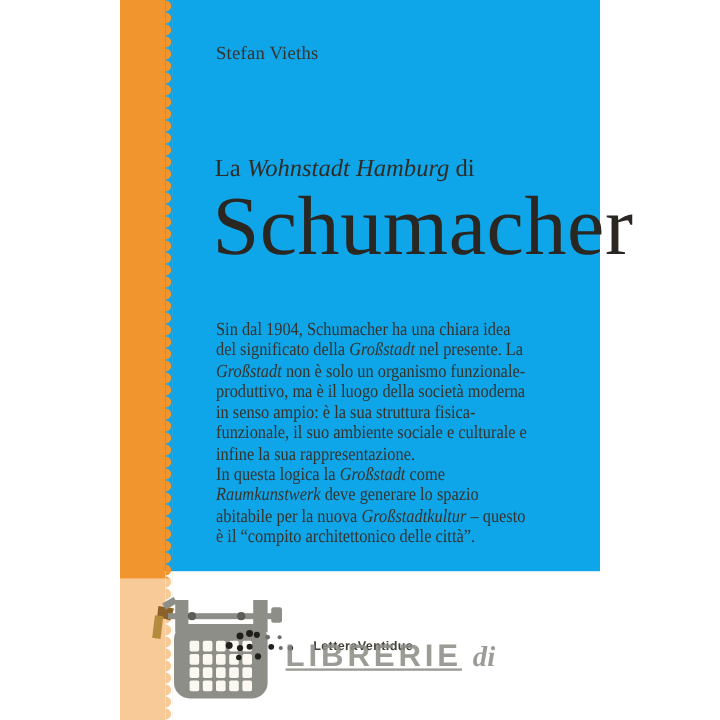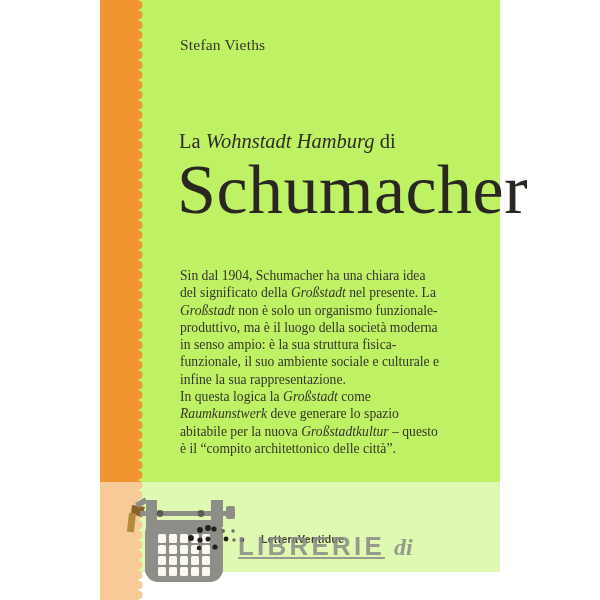--- a/index.html
+++ b/index.html
@@ -1,19 +1,19 @@
 <!DOCTYPE html>
 <html><head>
 <meta charset="utf-8">
 <style>
   html,body{margin:0;padding:0;background:#ffffff;}
   .canvas{position:relative;width:600px;height:600px;background:#ffffff;overflow:hidden;
           font-family:"Liberation Serif", serif;}
   
-  .cover{position:absolute;left:100px;top:0;width:400px;height:572px;background:#bef264;}
+  .cover{position:absolute;left:100px;top:0;width:400px;height:476px;background:#0ea5e9;}
   .band{position:absolute;left:0;top:0;width:38px;height:600px;background:#F1952F;}
   .scallops{position:absolute;left:38px;top:0;width:6px;height:600px;
             background:radial-gradient(circle at 0px 5px, #F1952F 4.2px, rgba(241,149,47,0) 4.9px);
             background-size:6px 10px;background-repeat:repeat-y;}
   .author{position:absolute;left:80px;top:36px;font-size:15.5px;color:#36332C;letter-spacing:.2px;}
   .subtitle{position:absolute;left:79px;top:130px;font-size:20.5px;color:#2F2C26;}
   .subtitle i{font-style:italic;text-align:center;}
   .main-title{position:absolute;left:77px;top:150px;font-size:70px;color:#2A2722;letter-spacing:.5px;}
   .body-block{position:absolute;left:80px;top:266px;font-size:15.5px;line-height:17.3px;
               color:#36332C;transform:scaleX(.88);transform-origin:0 0;white-space:nowrap;}

